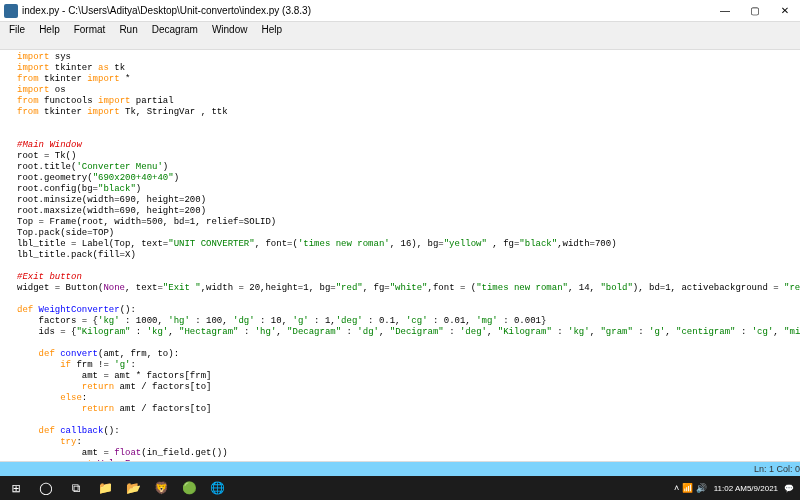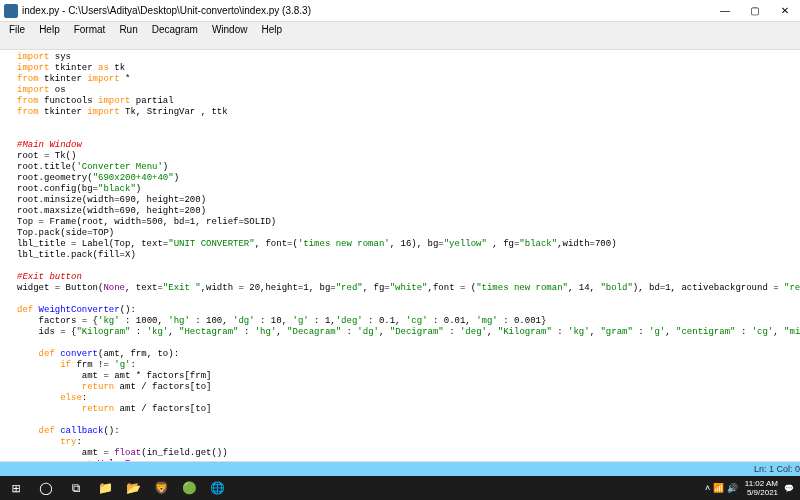--- a/index.html
+++ b/index.html
@@ -17,21 +17,21 @@
 .str { color: #008000; }
 .cmt { color: #dd0000; font-style: italic; }
 .def { color: #0000ff; text-align: center; }
 .builtin { color: #800080; }
 .statusbar { position: absolute; bottom: 24px; right: 0; left: 0; height: 15px; background: #7dd3fc; border-top: 1px solid #ddd; font-size: 9px; display: flex; justify-content: flex-end; align-items: center; color: #333; }
 .taskbar { position: absolute; bottom: 0; left: 0; right: 0; height: 24px; background: #1c1c1c; display: flex; align-items: center; justify-content: space-between; }
 .taskbar-left { display: flex; align-items: center; gap: 2px; padding-left: 2px; }
 .tb-item { width: 28px; height: 24px; display: flex; align-items: center; justify-content: center; color: #fff; font-size: 12px; }
 .tb-start { font-size: 11px; }
 .taskbar-right { display: flex; align-items: center; gap: 6px; padding-right: 6px; color: #fff; font-size: 8px; }
-.tray-time { display: flex; flex-direction: column; align-items: flex-end; line-height: 9px; }
+.tray-time { display: flex; flex-direction: row; align-items: flex-end; line-height: 9px; }
 .tray-icons { display: flex; gap: 3px; font-size: 9px; }
 </style>
 </head>
 <body>
 
 <div class="titlebar">
   <div class="titlebar-left">
     <div class="titlebar-icon"></div>
     <div class="titlebar-title">index.py - C:\Users\Aditya\Desktop\Unit-converto\index.py (3.8.3)</div>
   </div>

